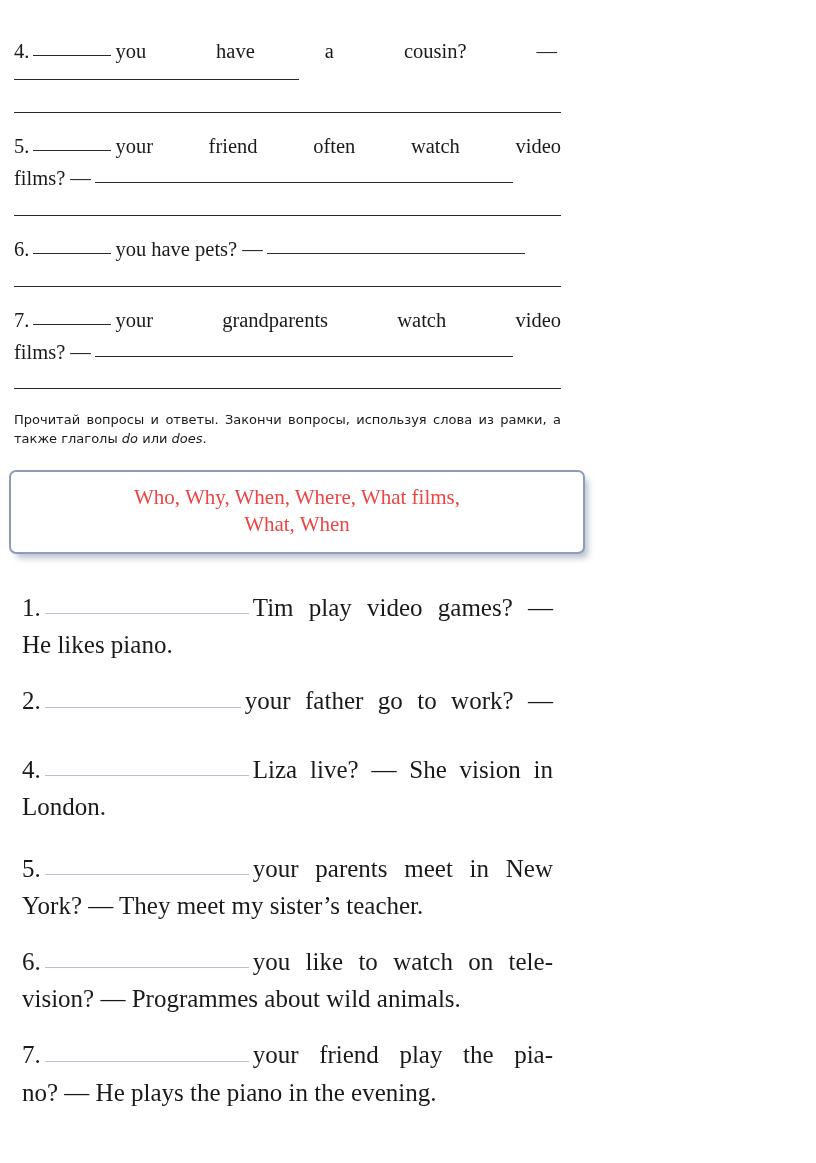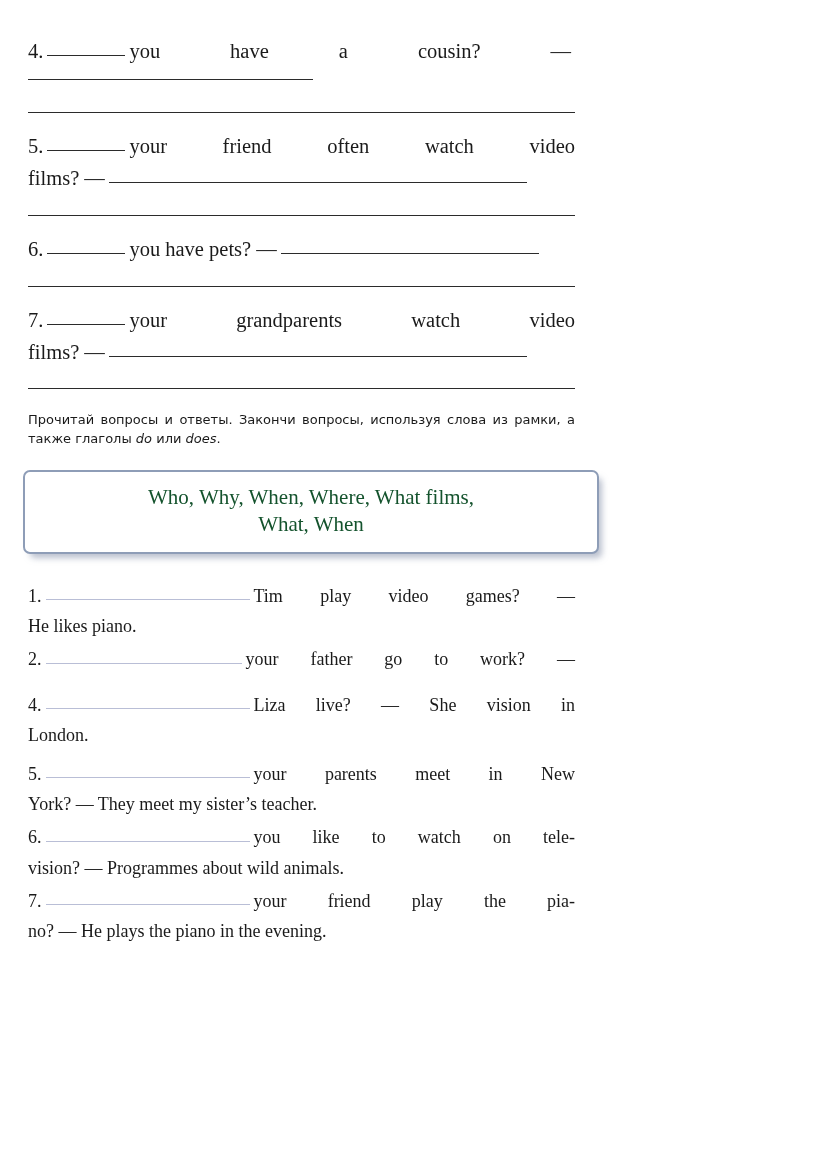--- a/index.html
+++ b/index.html
@@ -10,21 +10,21 @@
   body {
     width: 816px;
     height: 1163px;
     position: relative;
     font-family: "Liberation Serif", serif;
     color: #1a1a1a;
     overflow: hidden;
   }
   .page {
     position: absolute;
-    left: 28px;
+    left: 14px;
     top: 0;
     width: 547px;
   }
 
   
   .ex-top { margin-top: 38px; }
 
   .qline {
     font-size: 20.5px;
     line-height: 1.0;
@@ -93,31 +93,31 @@
     background: #ffffff;
     padding: 12px 18px 14px 18px;
     box-shadow: 5px 6px 6px -2px rgba(130,140,165,0.55);
     z-index: 2;
   }
   .wordbox-text {
     font-family: "Liberation Serif", serif;
     font-size: 21px;
     line-height: 1.28;
     text-align: center;
-    color: #14532d;
+    color: #ef4444;
   }
 
   
   .ex-bot { }
   .qline2 {
-    font-size: 18px;
+    font-size: 25px;
     line-height: 1.0;
     text-align: justify;
     text-align-last: justify;
-    margin: 0;
+    margin: 8px;
   }
   .qline2.last { text-align-last: left; }
 
   .blank-light {
     display: inline-block;
     width: 204px;
     border-bottom: 1.7px solid #b9bed6;
     vertical-align: 2px;
     height: 0.85em;
   }

